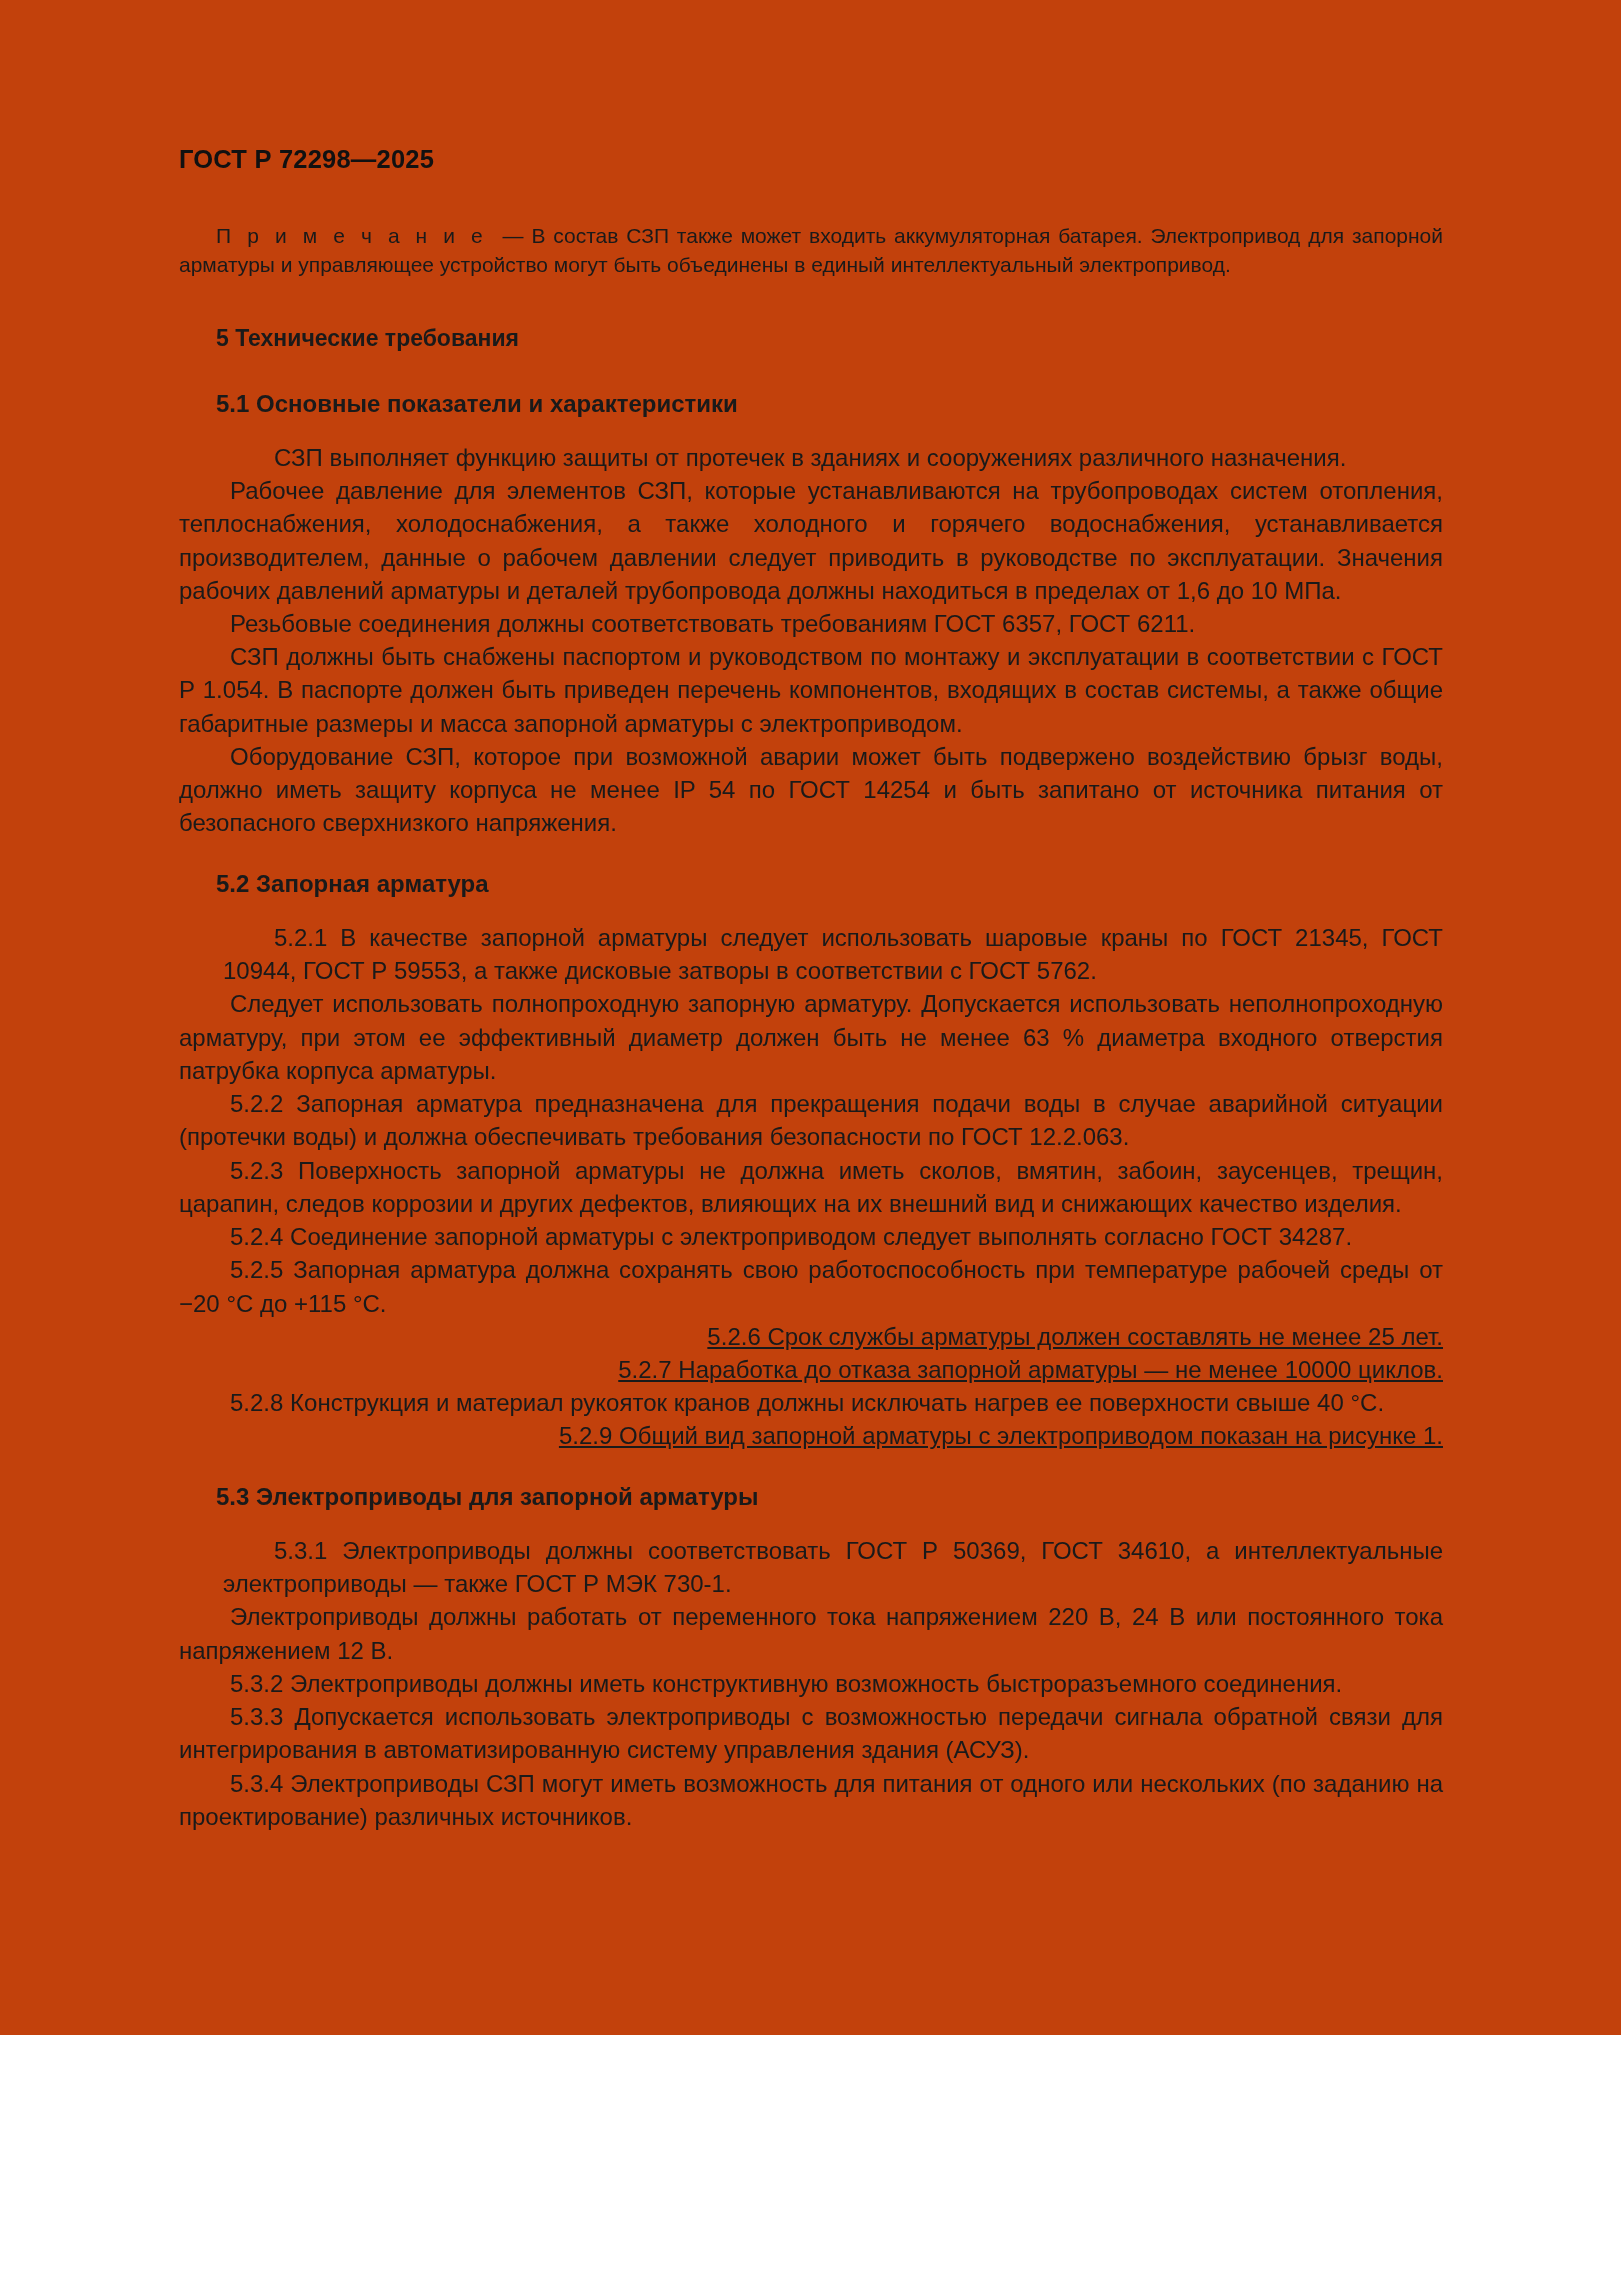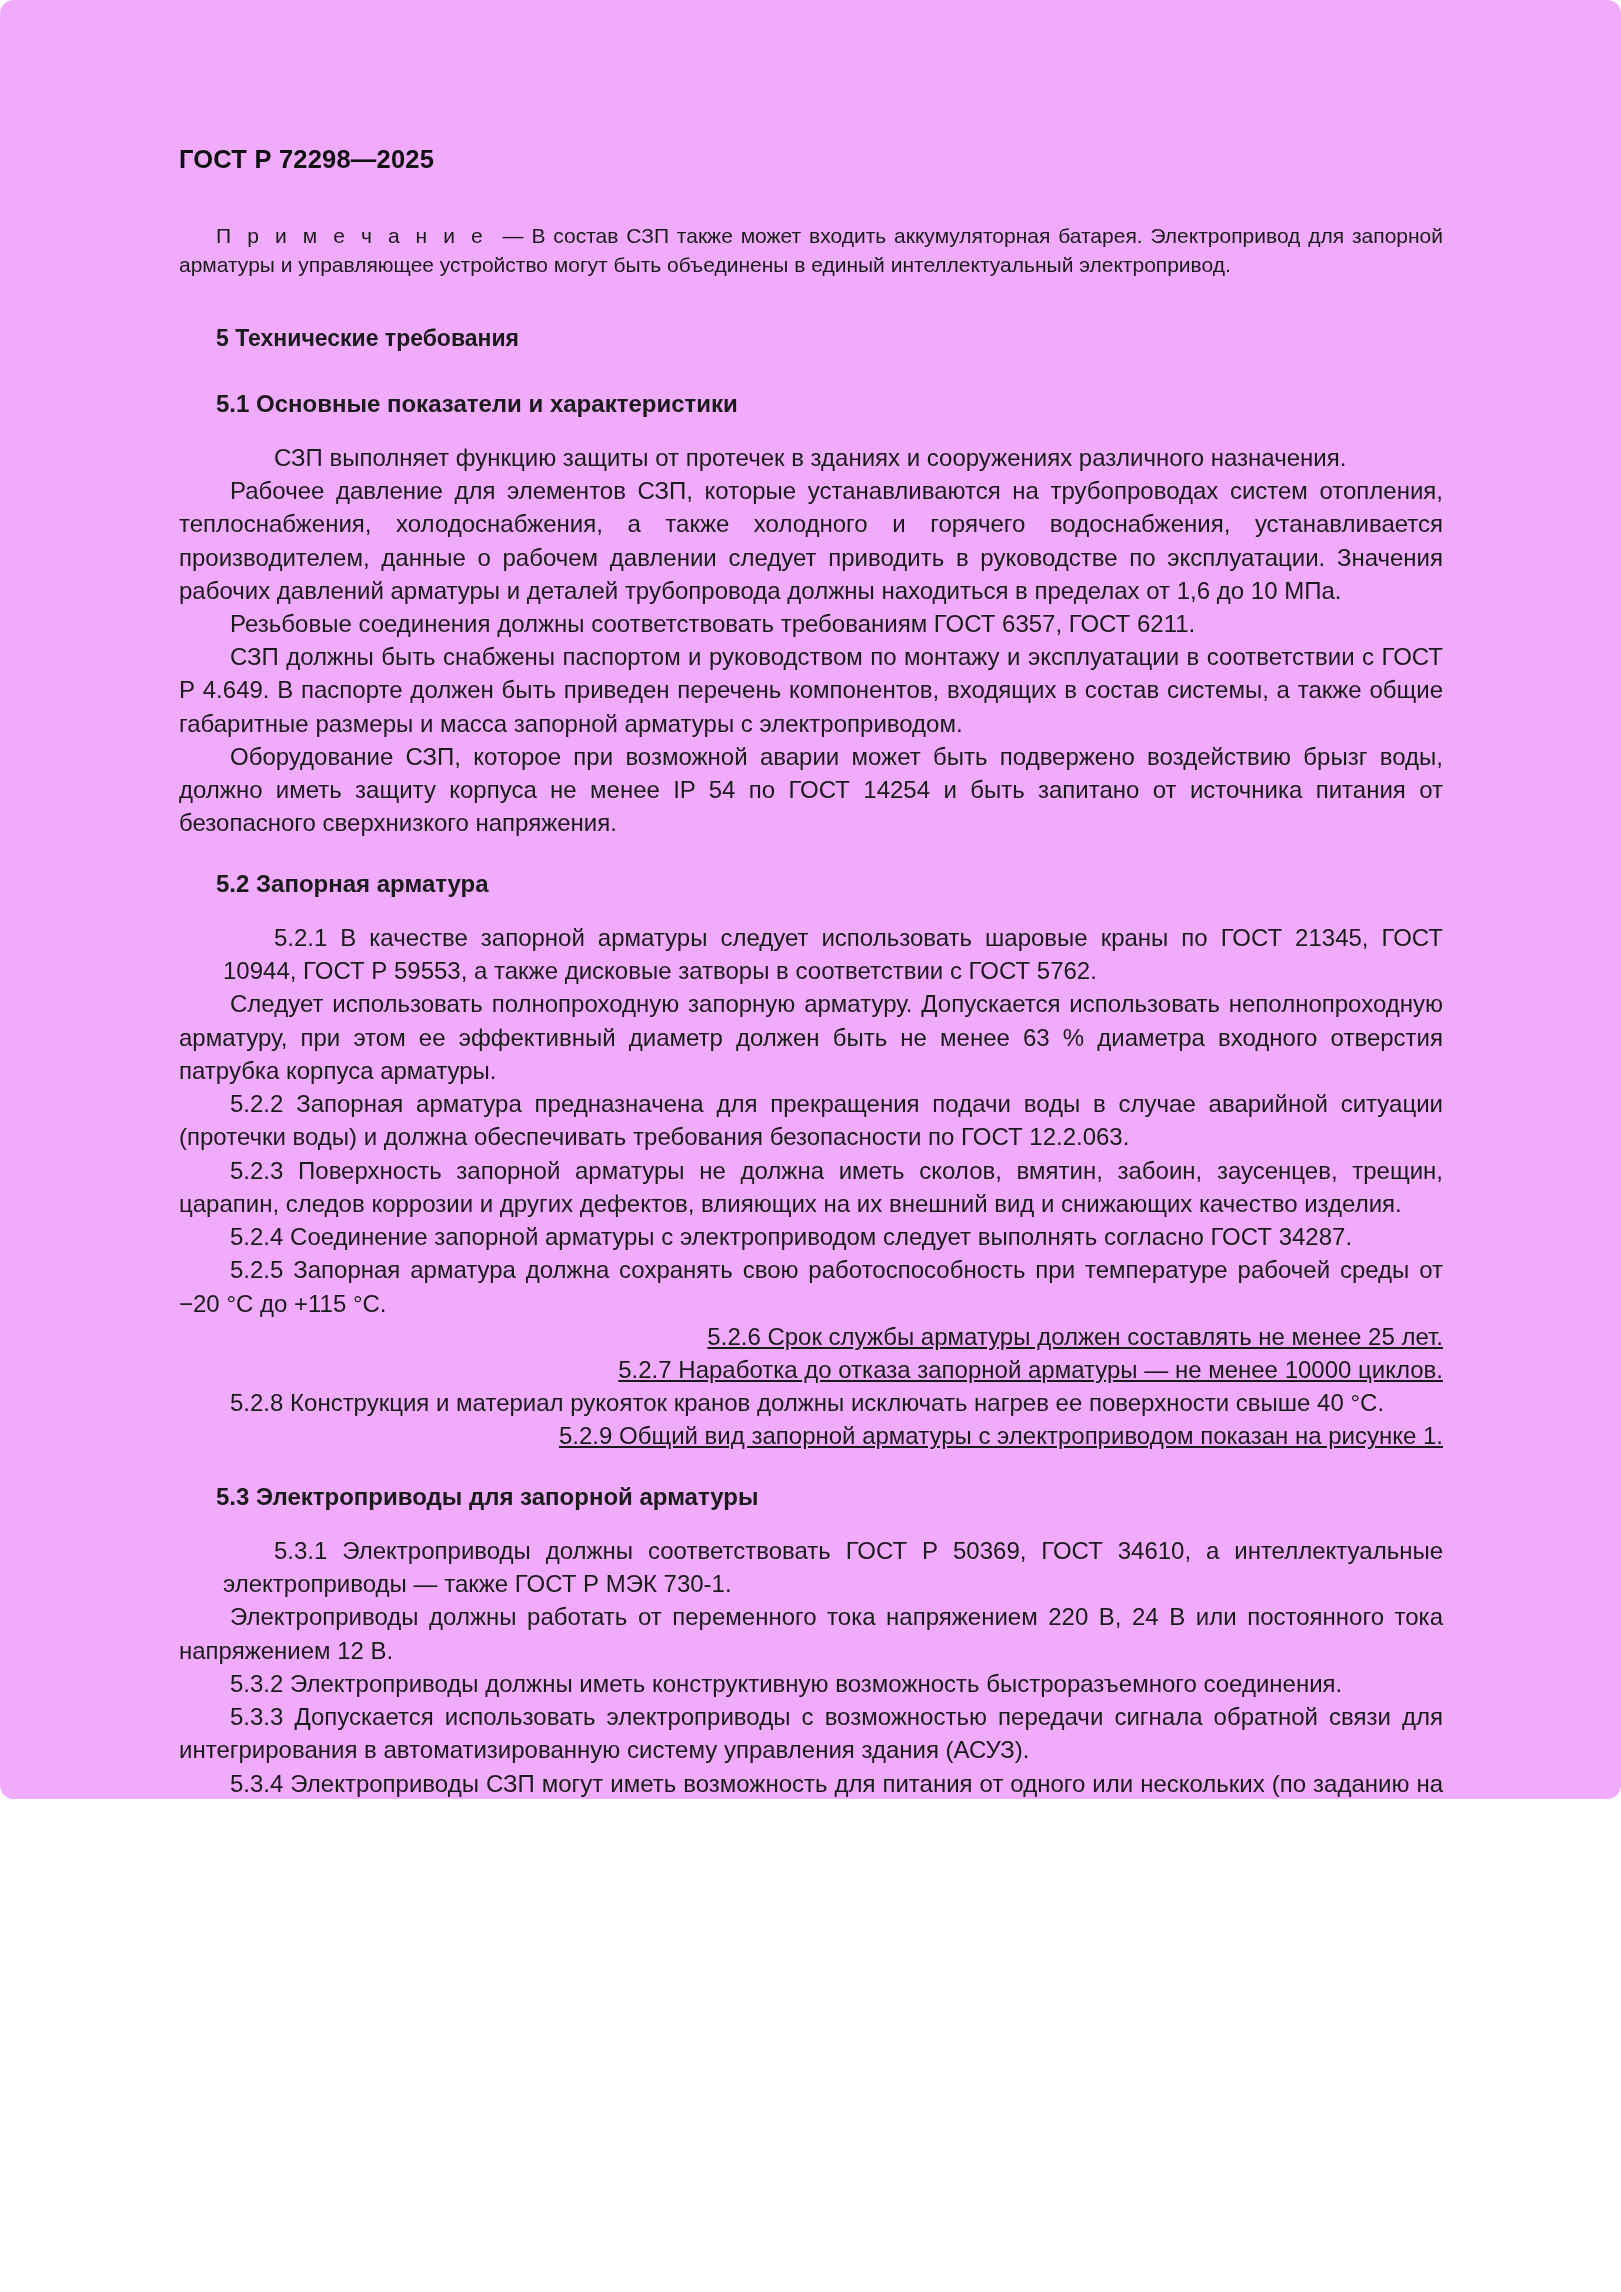--- a/index.html
+++ b/index.html
@@ -3,27 +3,26 @@
 <meta charset="utf-8">
 <style>
   html, body {
     margin: 0;
     padding: 0;
     background: #ffffff;
   }
   .page {
     position: relative;
     width: 1621px;
-    height: 1799px;
-    background: #f0abfc;
+    height: 2035px;
+    background: #c2410c;
     font-family: "Liberation Sans", sans-serif;
     color: #1a1a1a;
     box-sizing: border-box;
     overflow: hidden;
-    border-radius: 14px;
   }
 
   
   .running-header {
     position: absolute;
     top: 145px;
     left: 179px;
     font-size: 25.5px;
     font-weight: bold;
     letter-spacing: 0.2px;
@@ -103,21 +102,21 @@
 
     <p class="note"><span class="note-label">П р и м е ч а н и е</span><span>&nbsp; — </span><span>В состав СЗП также может входить аккумуляторная батарея. Электропривод для запорной арматуры и управляющее устройство могут быть объединены в единый интеллектуальный электропривод.</span></p>
 
     <h2 class="h-sect">5 Технические требования</h2>
 
     <h3 class="h-sub">5.1  Основные показатели и характеристики</h3>
 
     <p class="para first-after-head">СЗП выполняет функцию защиты от протечек в зданиях и сооружениях различного назначения.</p>
     <p class="para">Рабочее давление для элементов СЗП, которые устанавливаются на трубопроводах систем отопления, теплоснабжения, холодоснабжения, а также холодного и горячего водоснабжения, устанавливается производителем, данные о рабочем давлении следует приводить в руководстве по эксплуатации. Значения рабочих давлений арматуры и деталей трубопровода должны находиться в пределах от 1,6 до 10 МПа.</p>
     <p class="para">Резьбовые соединения должны соответствовать требованиям ГОСТ 6357, ГОСТ 6211.</p>
-    <p class="para">СЗП должны быть снабжены паспортом и руководством по монтажу и эксплуатации в соответствии с ГОСТ Р 4.649. В паспорте должен быть приведен перечень компонентов, входящих в состав системы, а также общие габаритные размеры и масса запорной арматуры с электроприводом.</p>
+    <p class="para">СЗП должны быть снабжены паспортом и руководством по монтажу и эксплуатации в соответствии с ГОСТ Р 1.054. В паспорте должен быть приведен перечень компонентов, входящих в состав системы, а также общие габаритные размеры и масса запорной арматуры с электроприводом.</p>
     <p class="para">Оборудование СЗП, которое при возможной аварии может быть подвержено воздействию брызг воды, должно иметь защиту корпуса не менее IP 54 по ГОСТ 14254 и быть запитано от источника питания от безопасного сверхнизкого напряжения.</p>
 
     <h3 class="h-sub tight-top">5.2  Запорная арматура</h3>
 
     <p class="para first-after-head">5.2.1  В качестве запорной арматуры следует использовать шаровые краны по ГОСТ 21345, ГОСТ 10944, ГОСТ Р 59553, а также дисковые затворы в соответствии с ГОСТ 5762.</p>
     <p class="para">Следует использовать полнопроходную запорную арматуру. Допускается использовать неполнопроходную арматуру, при этом ее эффективный диаметр должен быть не менее 63 % диаметра входного отверстия патрубка корпуса арматуры.</p>
     <p class="para">5.2.2  Запорная арматура предназначена для прекращения подачи воды в случае аварийной ситуации (протечки воды) и должна обеспечивать требования безопасности по ГОСТ 12.2.063.</p>
     <p class="para">5.2.3 Поверхность запорной арматуры не должна иметь сколов, вмятин, забоин, заусенцев, трещин, царапин, следов коррозии и других дефектов, влияющих на их внешний вид и снижающих качество изделия.</p>
     <p class="para">5.2.4  Соединение запорной арматуры с электроприводом следует выполнять согласно ГОСТ 34287.</p>
     <p class="para">5.2.5  Запорная арматура должна сохранять свою работоспособность при температуре рабочей среды от −20 °С до +115 °С.</p>

